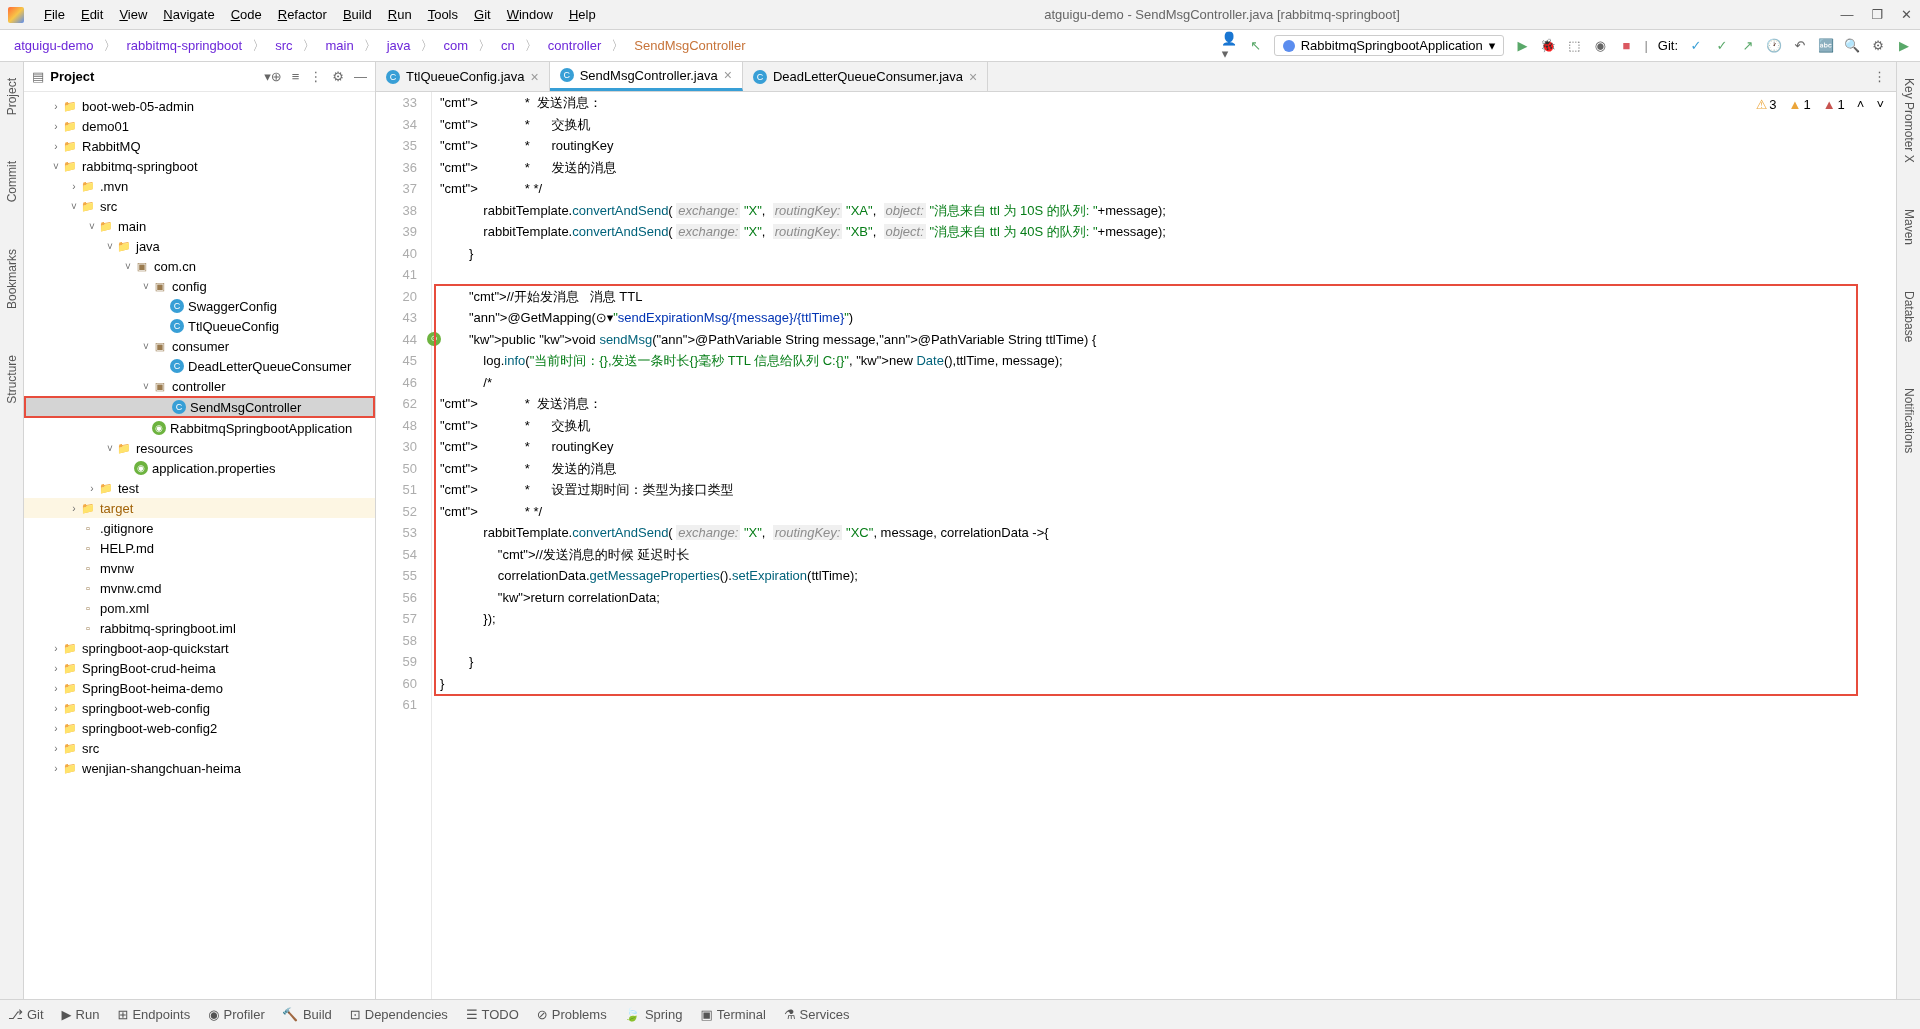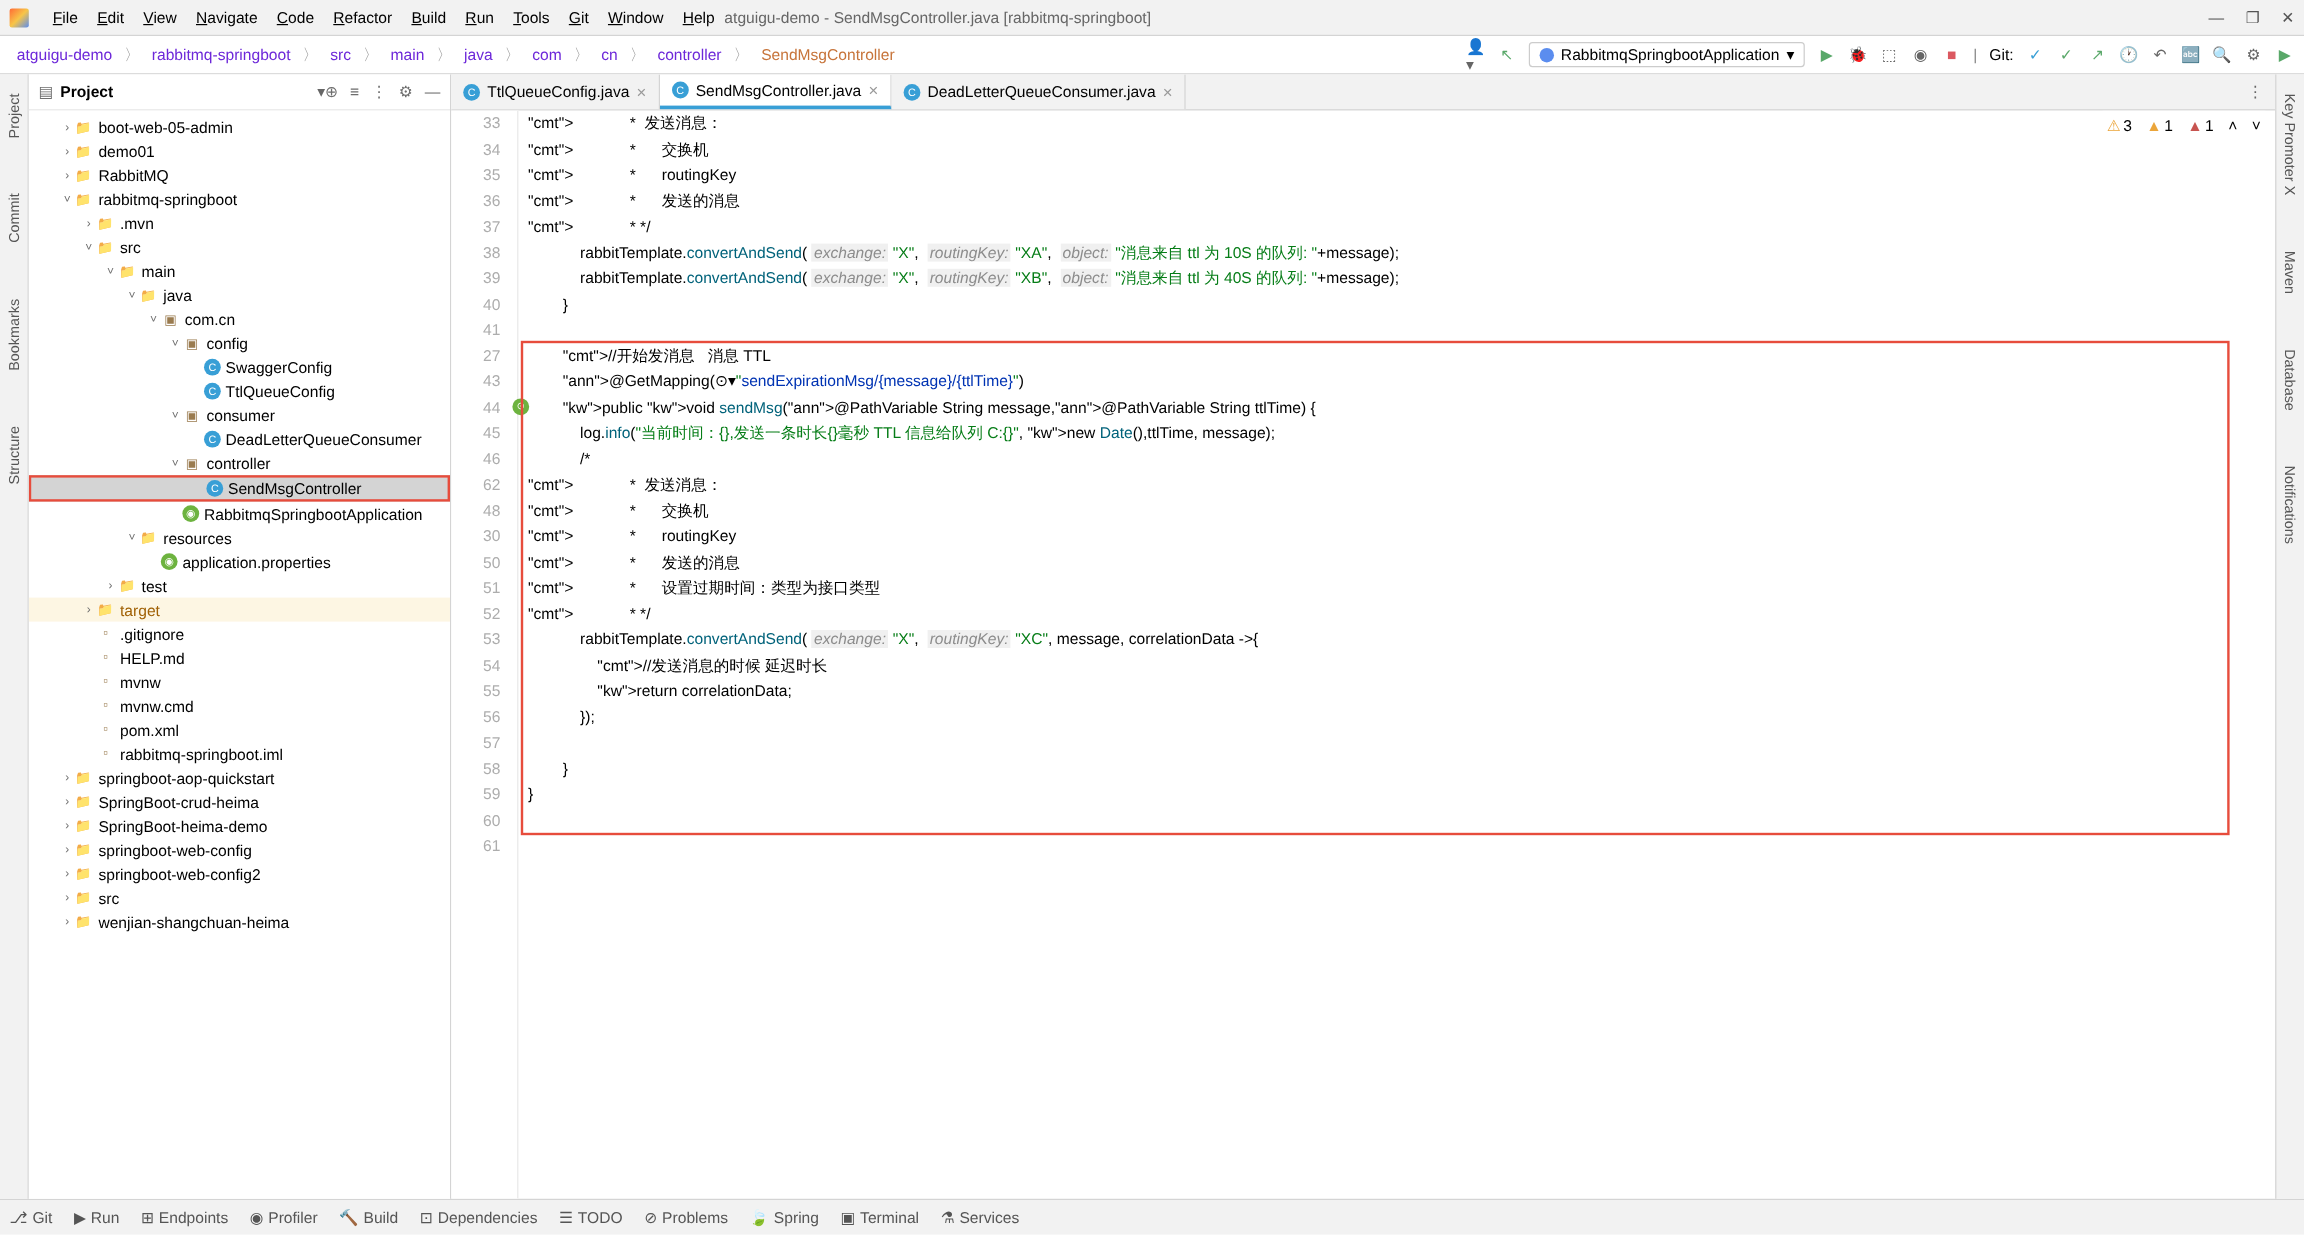--- a/index.html
+++ b/index.html
@@ -1,21 +1,21 @@
 <!DOCTYPE html>
 <html><head>
 <meta charset="utf-8">
 <style>
 *{margin:0;padding:0;box-sizing:border-box;font-family:"Segoe UI",Arial,sans-serif;font-size:13px}
 body{background:#fff;color:#000;overflow:hidden}
 .menubar{height:30px;display:flex;align-items:center;padding:0 8px;border-bottom:1px solid #d4d4d4;background:#f2f2f2}
 .menubar .logo{width:16px;height:16px;margin-right:12px;background:linear-gradient(135deg,#ff6b35 0%,#f7c548 50%,#5b8def 100%);border-radius:2px}
 .menubar .menu-item{padding:0 8px;cursor:pointer}
 .menubar .menu-item u{text-decoration:underline}
-.menubar .title{flex:1;color:#666}
+.menubar .title{flex:1;text-align:center;color:#666}
 .menubar .win-controls{display:flex;gap:18px;color:#555}
 .toolbar{height:32px;display:flex;align-items:center;background:#fff;border-bottom:1px solid #d4d4d4;padding:0 8px}
 .breadcrumb{display:flex;align-items:center;gap:4px;flex:1}
 .breadcrumb .crumb{padding:2px 6px;color:#6d28d9}
 .breadcrumb .sep{color:#999}
 .breadcrumb .crumb.active{color:#c7743a}
 .toolbar-right{display:flex;align-items:center;gap:10px}
 .run-config{display:flex;align-items:center;gap:6px;border:1px solid #ccc;border-radius:3px;padding:2px 8px;background:#fff}
 .run-config .bug{width:12px;height:12px;border-radius:50%;background:#5b8def}
 .icon-btn{width:16px;height:16px;cursor:pointer;display:flex;align-items:center;justify-content:center;color:#666}
@@ -360,21 +360,21 @@
       <div class="gutter" id="gutter">
           <div class="ln">33</div>
           <div class="ln">34</div>
           <div class="ln">35</div>
           <div class="ln">36</div>
           <div class="ln">37</div>
           <div class="ln">38</div>
           <div class="ln">39</div>
           <div class="ln">40</div>
           <div class="ln">41</div>
-          <div class="ln">27</div>
+          <div class="ln">20</div>
           <div class="ln">43</div>
           <div class="ln">44</div>
           <div class="ln">45</div>
           <div class="ln">46</div>
           <div class="ln">62</div>
           <div class="ln">48</div>
           <div class="ln">30</div>
           <div class="ln">50</div>
           <div class="ln">51</div>
           <div class="ln">52</div>
@@ -421,20 +421,21 @@
           <div class="line">            log.<span class="fn">info</span>(<span class="str">"当前时间：{},发送一条时长{}毫秒 TTL 信息给队列 C:{}"</span>, <span class="&lt;span">"kw"</span>&gt;new <span class="fn">Date</span>(),ttlTime, message);</div>
           <div class="line">            /*</div>
           <div class="line"><span class="&lt;span">"cmt"</span>&gt;             *  发送消息：</div>
           <div class="line"><span class="&lt;span">"cmt"</span>&gt;             *      交换机</div>
           <div class="line"><span class="&lt;span">"cmt"</span>&gt;             *      routingKey</div>
           <div class="line"><span class="&lt;span">"cmt"</span>&gt;             *      发送的消息</div>
           <div class="line"><span class="&lt;span">"cmt"</span>&gt;             *      设置过期时间：类型为接口类型</div>
           <div class="line"><span class="&lt;span">"cmt"</span>&gt;             * */</div>
           <div class="line">            rabbitTemplate.<span class="fn">convertAndSend</span>( <span class="param">exchange:</span> <span class="str">"X"</span>,  <span class="param">routingKey:</span> <span class="str">"XC"</span>, message, correlationData -&gt;{</div>
           <div class="line">                <span class="&lt;span">"cmt"</span>&gt;//发送消息的时候 延迟时长</div>
+          <div class="line">                correlationData.<span class="fn">getMessageProperties</span>().<span class="fn">setExpiration</span>(ttlTime);</div>
           <div class="line">                <span class="&lt;span">"kw"</span>&gt;return correlationData;</div>
           <div class="line">            });</div>
           <div class="line"></div>
           <div class="line">        }</div>
           <div class="line">}</div>
           <div class="line"></div>
           <div class="red-box" style="top: 191.5px; left: 2px; width: calc(100% - 40px); height: 412.5px;"></div>
         </div>
     </div>
   </div>

